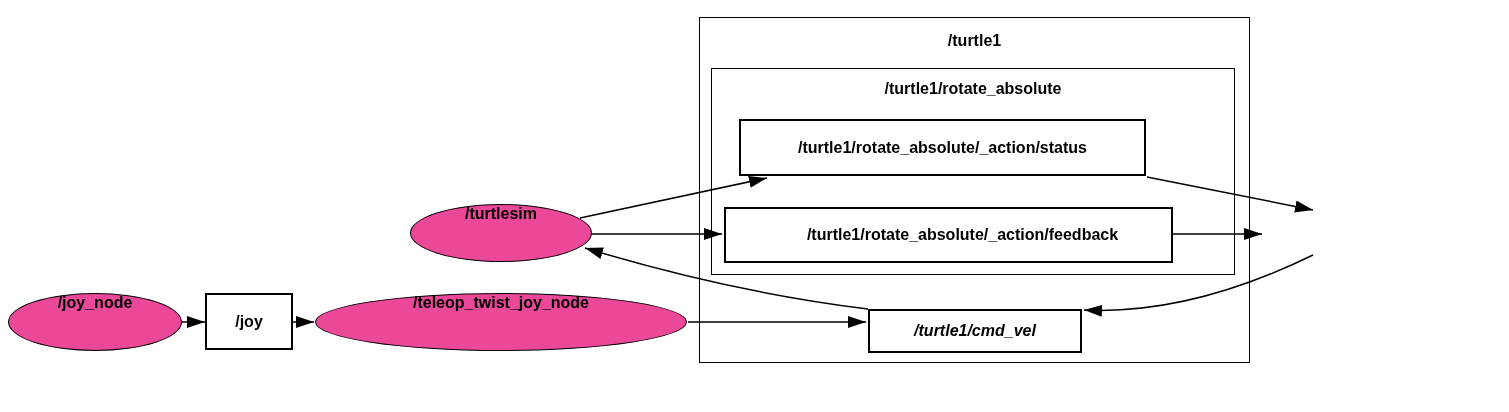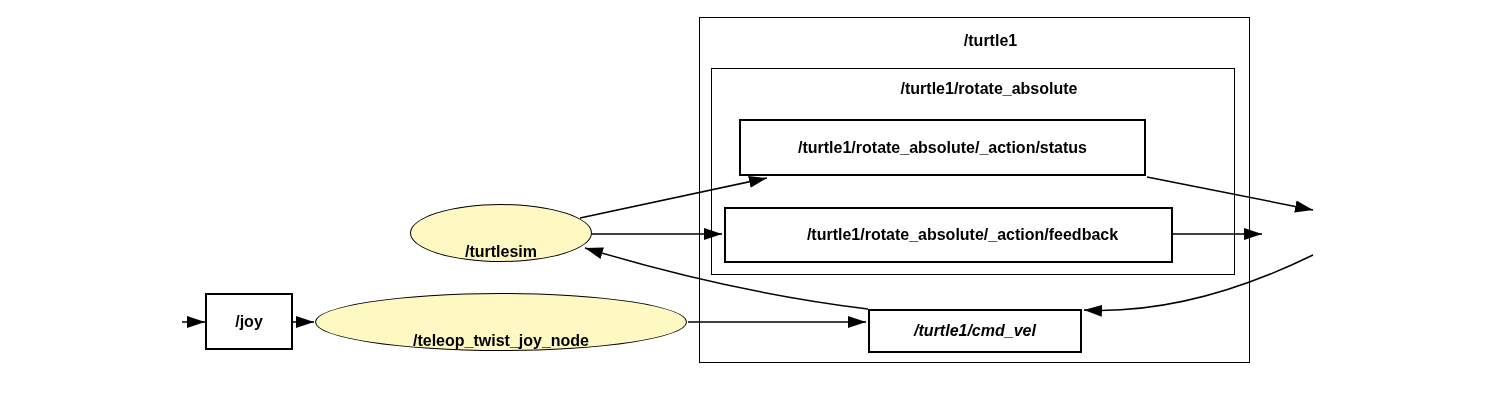--- a/index.html
+++ b/index.html
@@ -21,36 +21,36 @@
 
   
   .group {
     position: absolute;
     border: 1.5px solid #000;
     background: transparent;
     z-index: 1;
   }
   .group-label {
     position: absolute;
-    left: 16px;
+    left: 0;
     width: 100%;
     text-align: center;
     font-size: 16px;
     line-height: 19px;
     white-space: nowrap;
   }
 
   
   .ellipse {
     position: absolute;
     border: 1.5px solid #000;
     border-radius: 50%;
-    background: #fef9c3;
+    background: #ec4899;
     display: flex;
-    align-items: flex-end;
+    align-items: flex-start;
     justify-content: center;
     font-size: 16px;
     white-space: nowrap;
     z-index: 2;
   }
 
   
   .box {
     position: absolute;
     border: 2px solid #000;
@@ -99,20 +99,23 @@
   </div>
 
   <div class="box" style="left:724px; top:207px; width:449px; height:56px;padding-left:28px;">
     <span>/turtle1/rotate_absolute/_action/feedback</span>
   </div>
 
   <div class="box" style="left:868px; top:309px; width:214px; height:44px;font-style:italic;">
     <span>/turtle1/cmd_vel</span>
   </div>
 
+  <div class="ellipse" style="left:8px; top:293px; width:174px; height:58px;">
+    <span>/joy_node</span>
+  </div>
 
   <div class="ellipse" style="left:315px; top:293px; width:372px; height:58px;">
     <span>/teleop_twist_joy_node</span>
   </div>
 
   <div class="ellipse" style="left:410px; top:204px; width:182px; height:58px;">
     <span>/turtlesim</span>
   </div>
 
 

